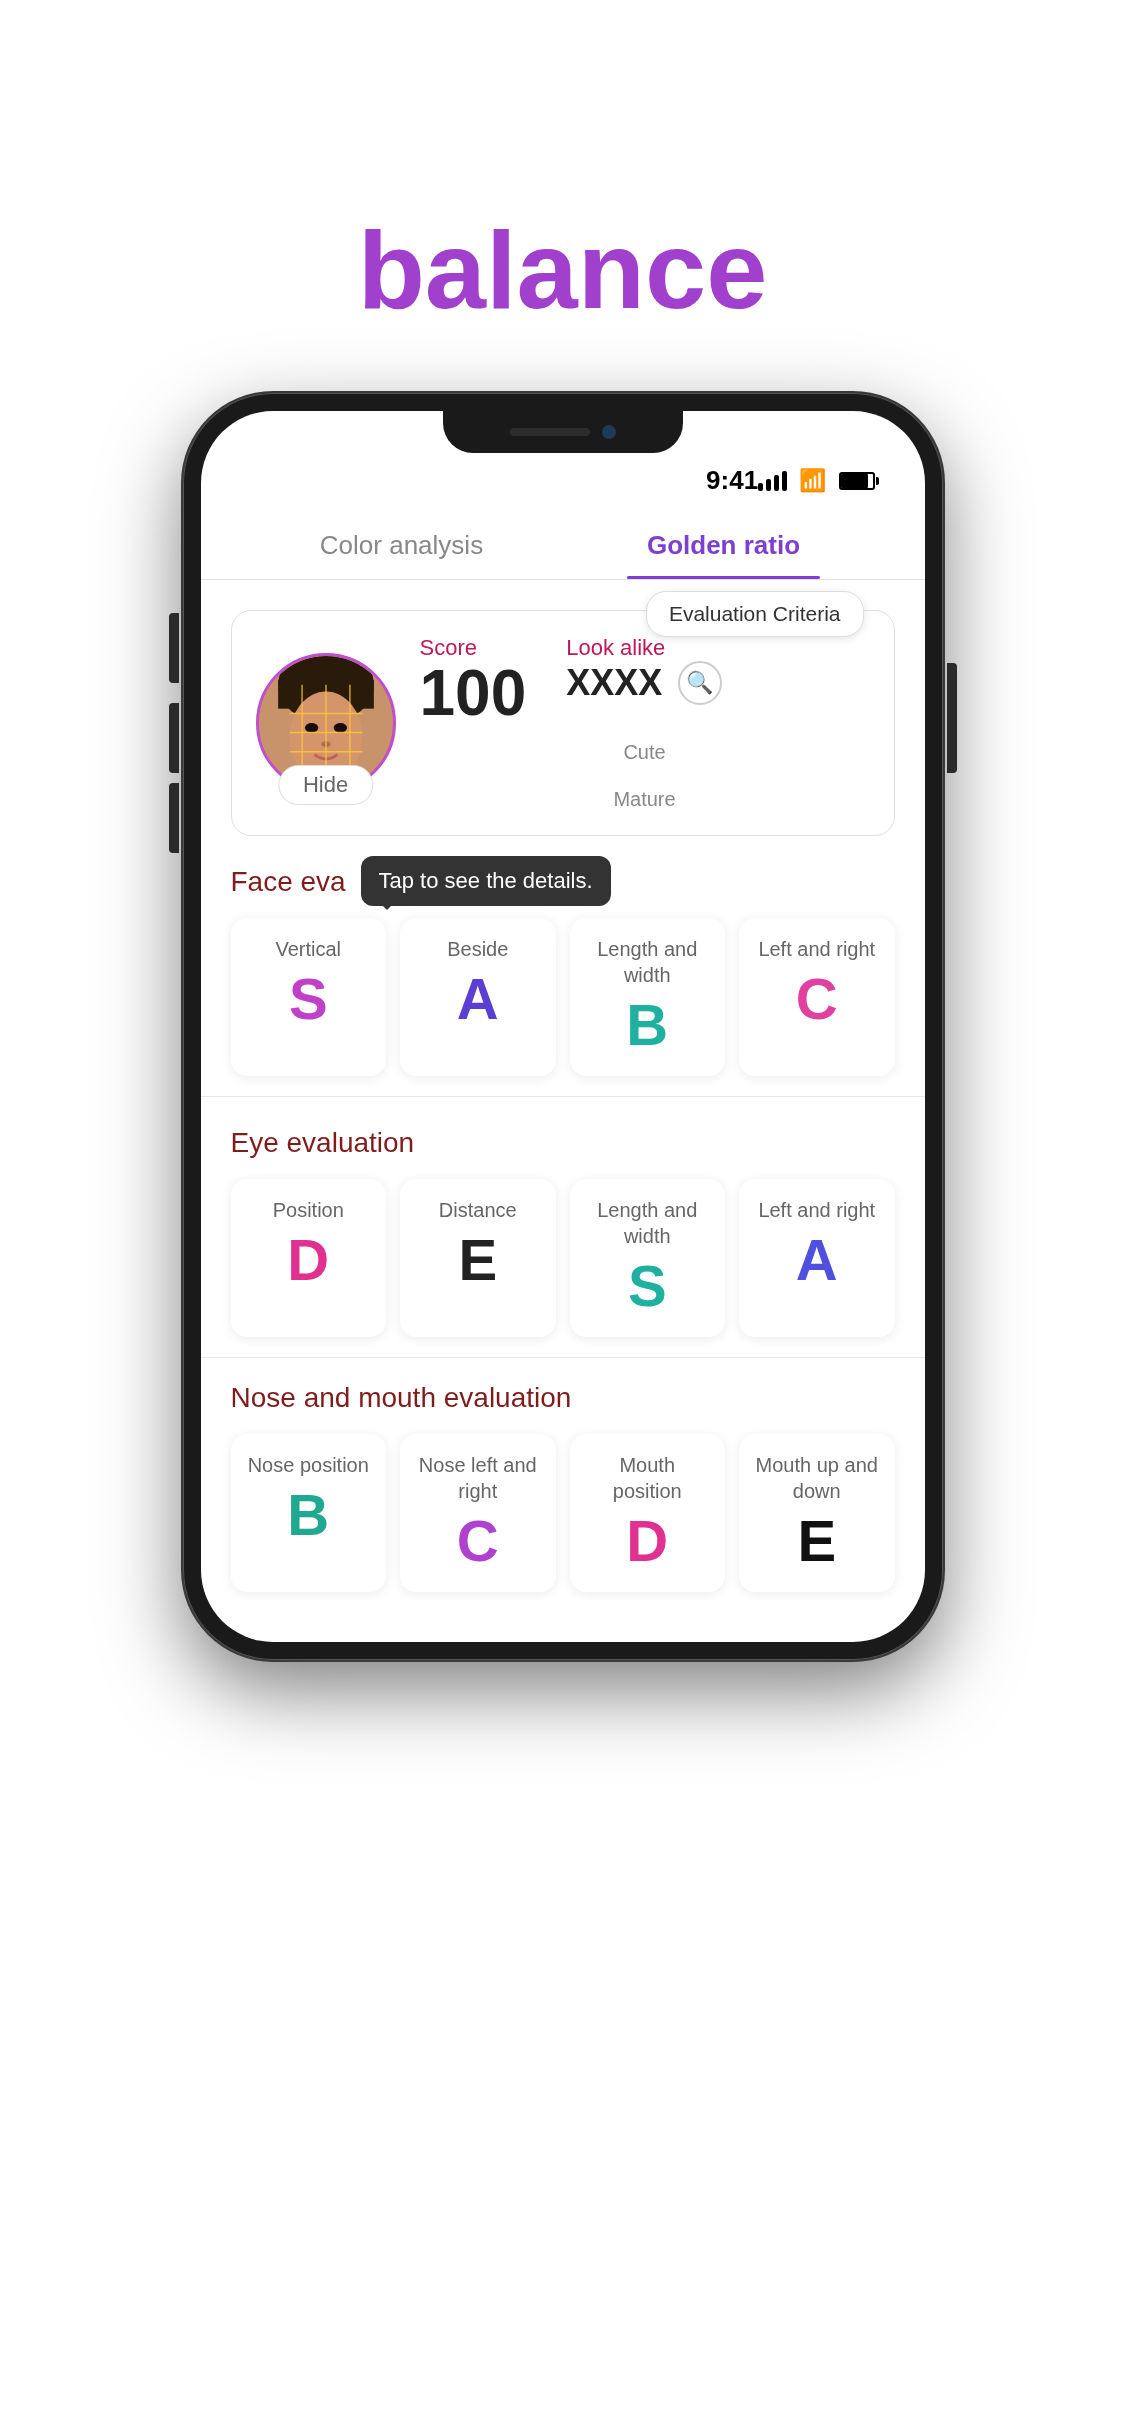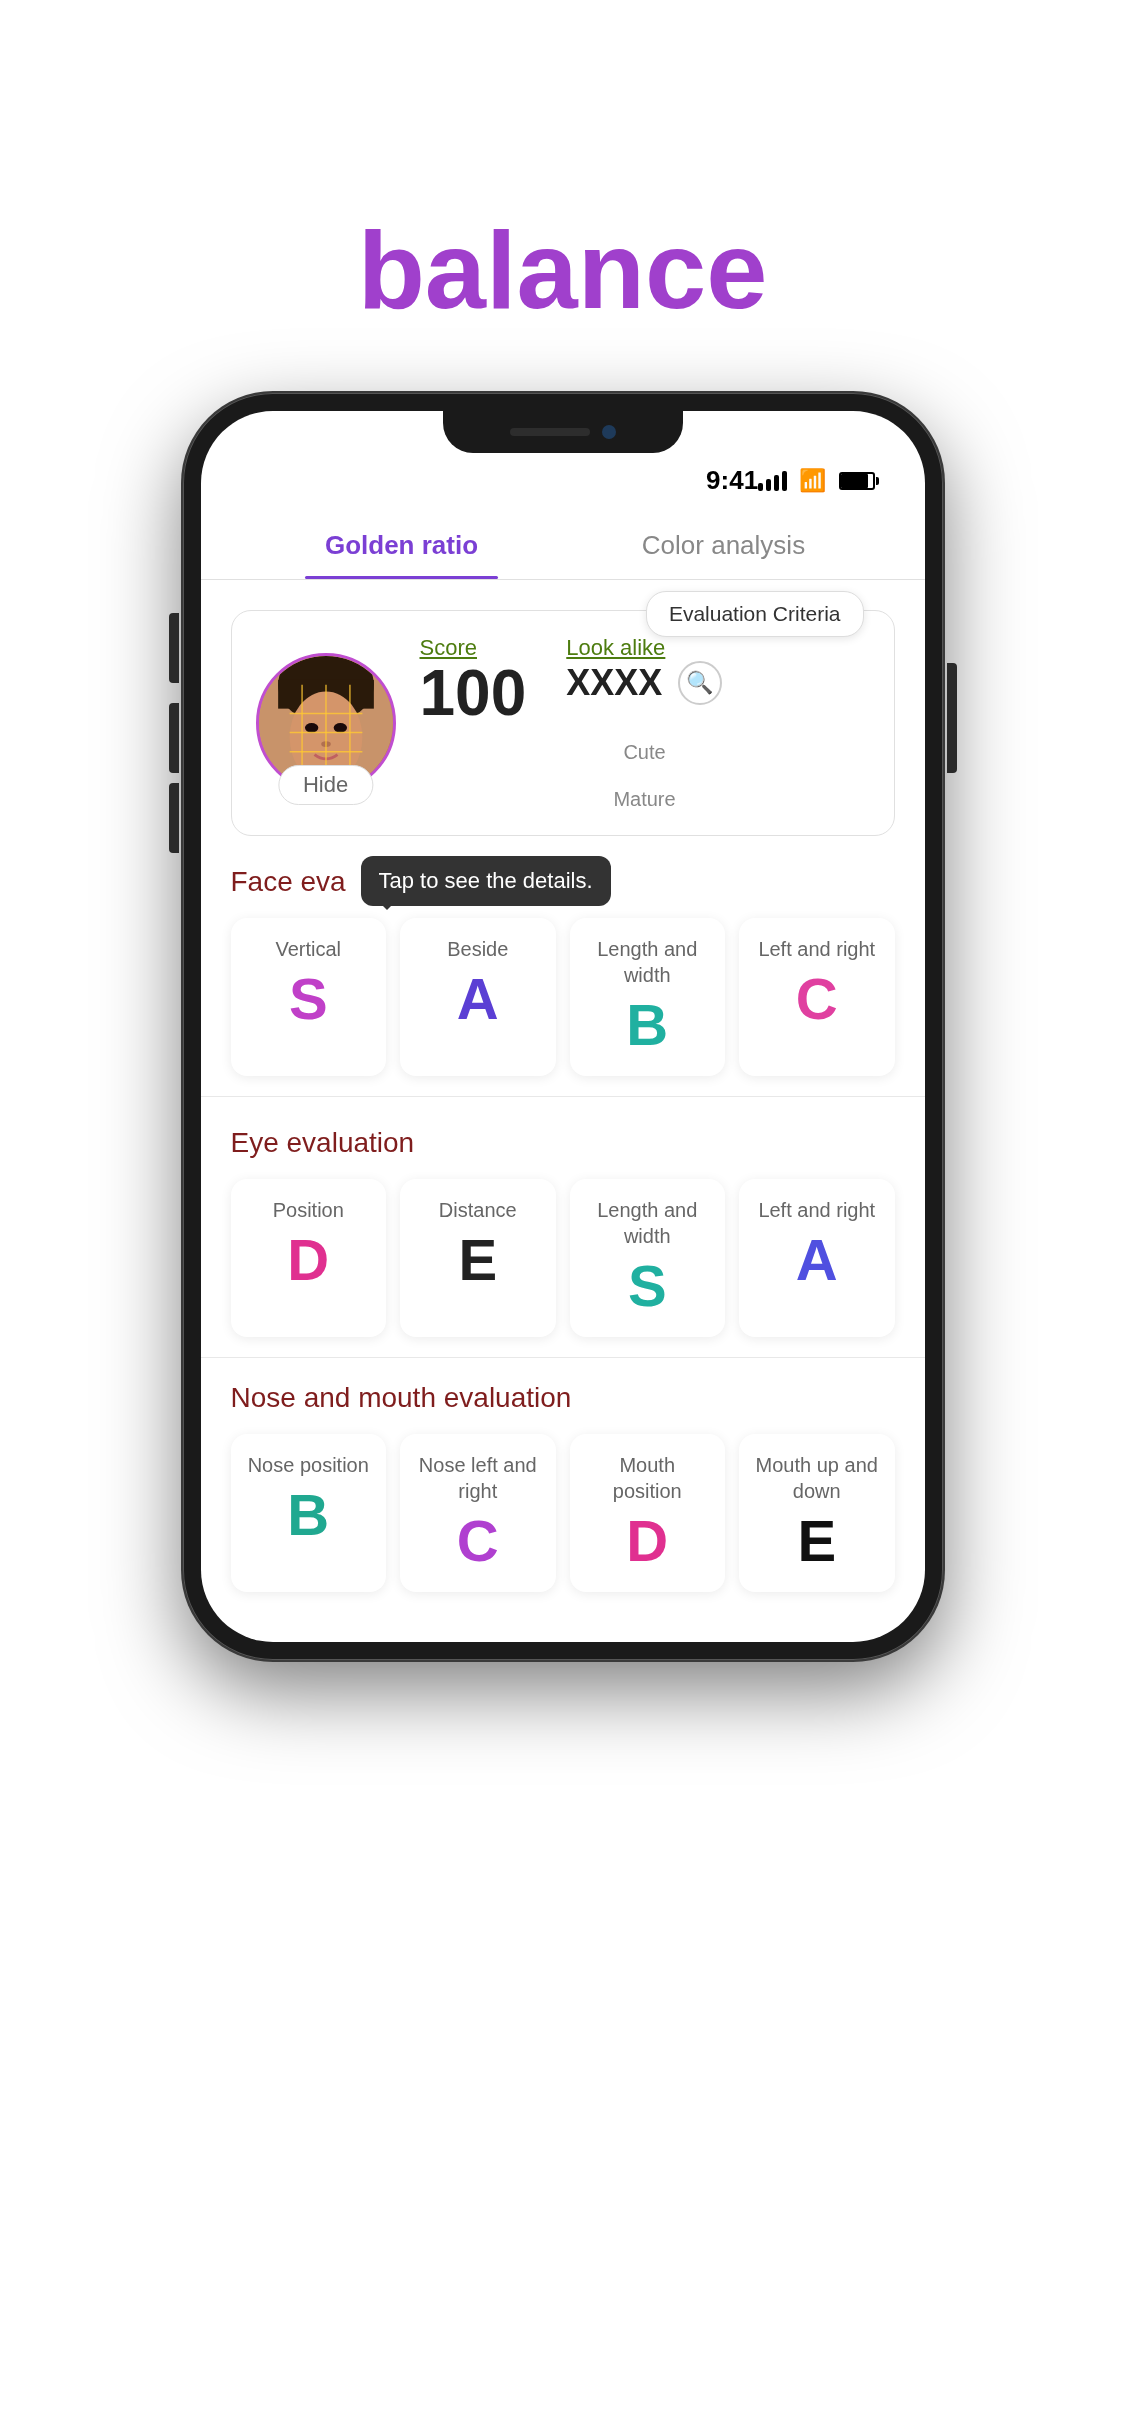--- a/index.html
+++ b/index.html
@@ -265,22 +265,21 @@
     }
 
     .score-col {
       display: flex;
       flex-direction: column;
       align-items: flex-start;
     }
 
     .score-label {
       font-size: 22px;
-      color: #4d7c0f;
-      text-decoration: underline;
+      color: #be185d;
     }
 
     .score-value {
       font-size: 64px;
       font-weight: 800;
       color: #222;
       line-height: 1;
     }
 
     .look-alike-row {
@@ -481,25 +480,25 @@
             <div class="signal-bar" style="height: 20px;"></div>
           </div>
           <span class="wifi-icon">📶</span>
           <div class="battery-icon">
             <div class="battery-fill"></div>
           </div>
         </div>
       </div>
 
       <div class="tab-bar">
+        <div class="tab-item">
+          <span>Color analysis</span>
+        </div>
         <div class="tab-item active">
           <span>Golden ratio</span>
-        </div>
-        <div class="tab-item">
-          <span>Color analysis</span>
         </div>
       </div>
 
       <div class="score-card" style="position:relative; margin-top: 30px; gap: 24px;">
 
         <div class="eval-criteria-btn">Evaluation
 Criteria</div>
 
         <div class="avatar-container">
           <div class="avatar-circle">

